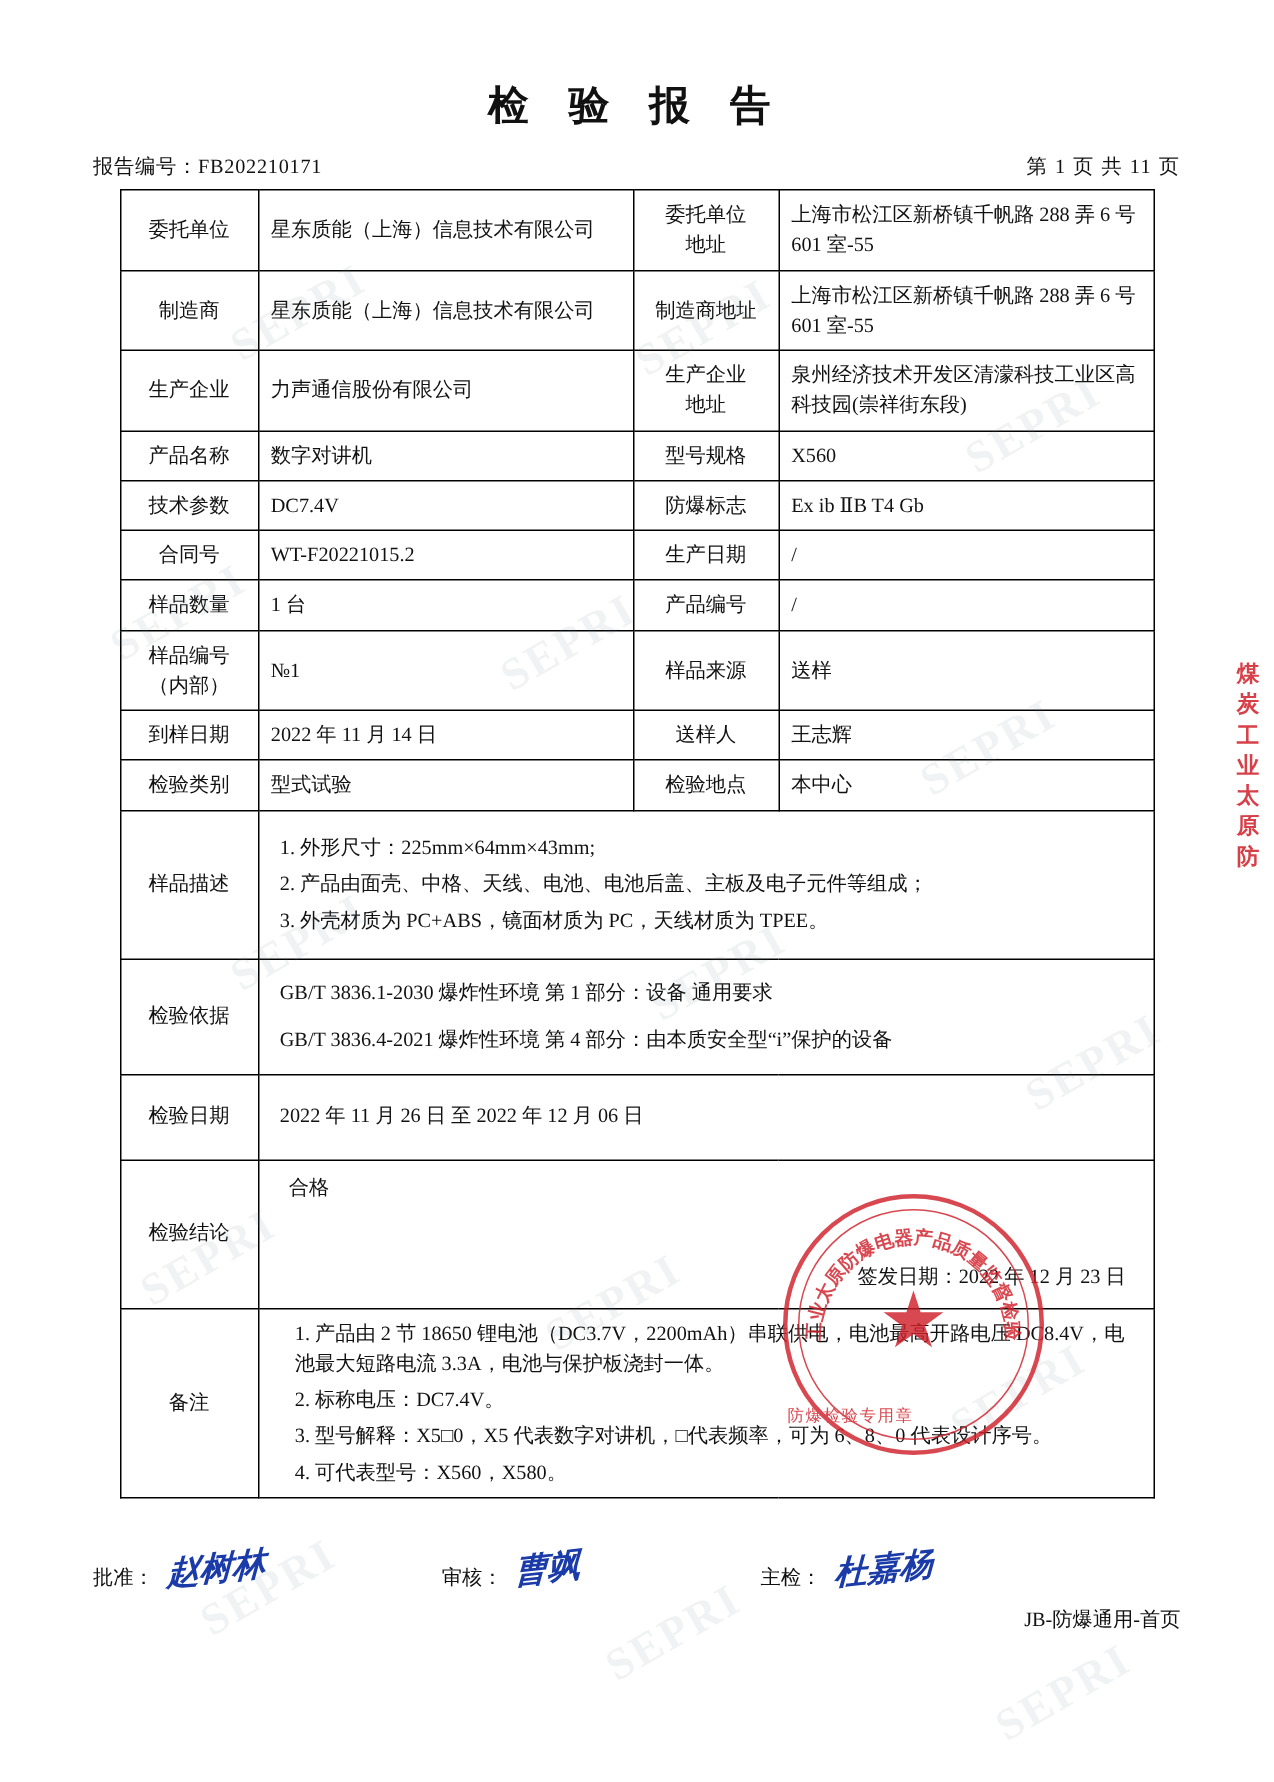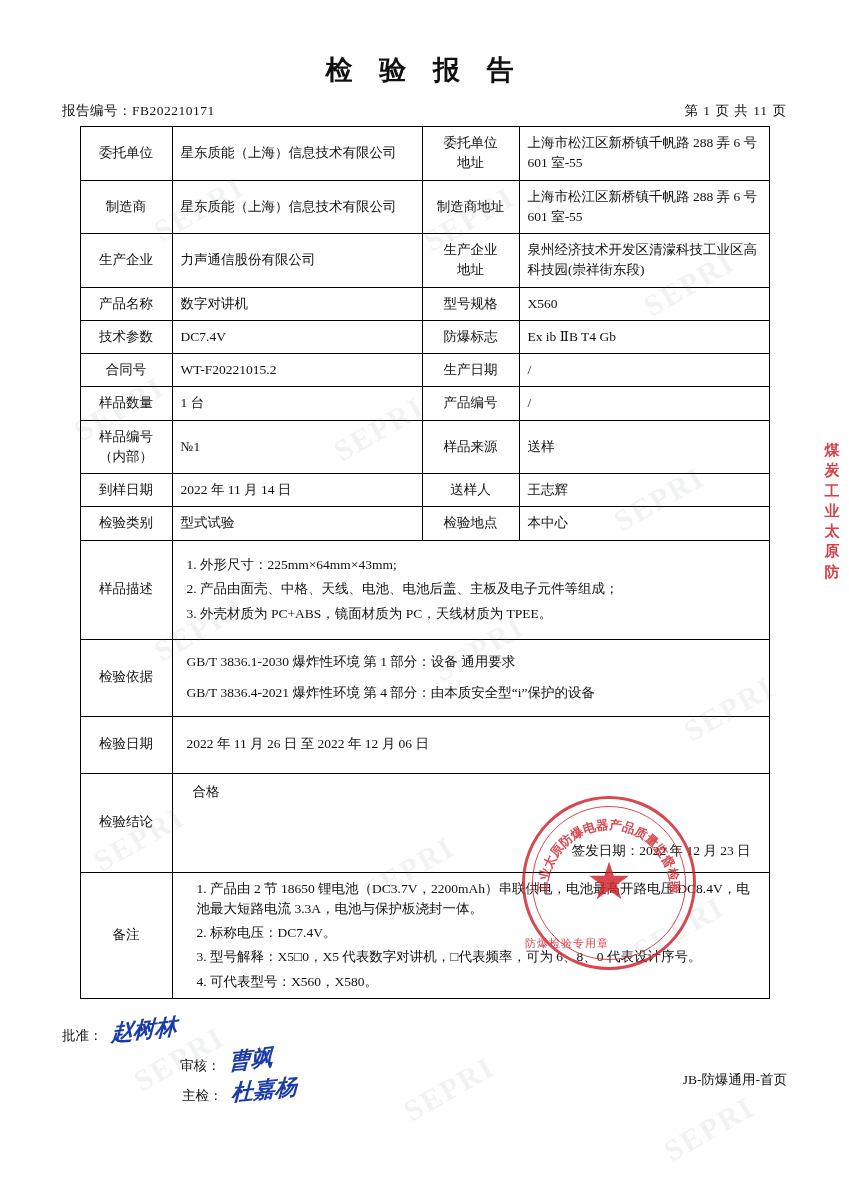--- a/index.html
+++ b/index.html
@@ -128,21 +128,20 @@
     letter-spacing:1px;
   }
 
   
   .sig-row{
     position:relative;
     margin:16px 62px 8px 62px;
     display:flex;
     font-size:13.5px;
     height:46px;
-    flex-direction:column;
   }
   .sig-item{position:relative;display:flex;align-items:flex-end;}
   .sig-item .lab{white-space:nowrap;}
   .sig-item .hand{
     font-family:"Liberation Serif",serif;
     color:#1a3ba8;
     font-size:22px;
     font-style:italic;
     font-weight:bold;
     margin-left:8px;

